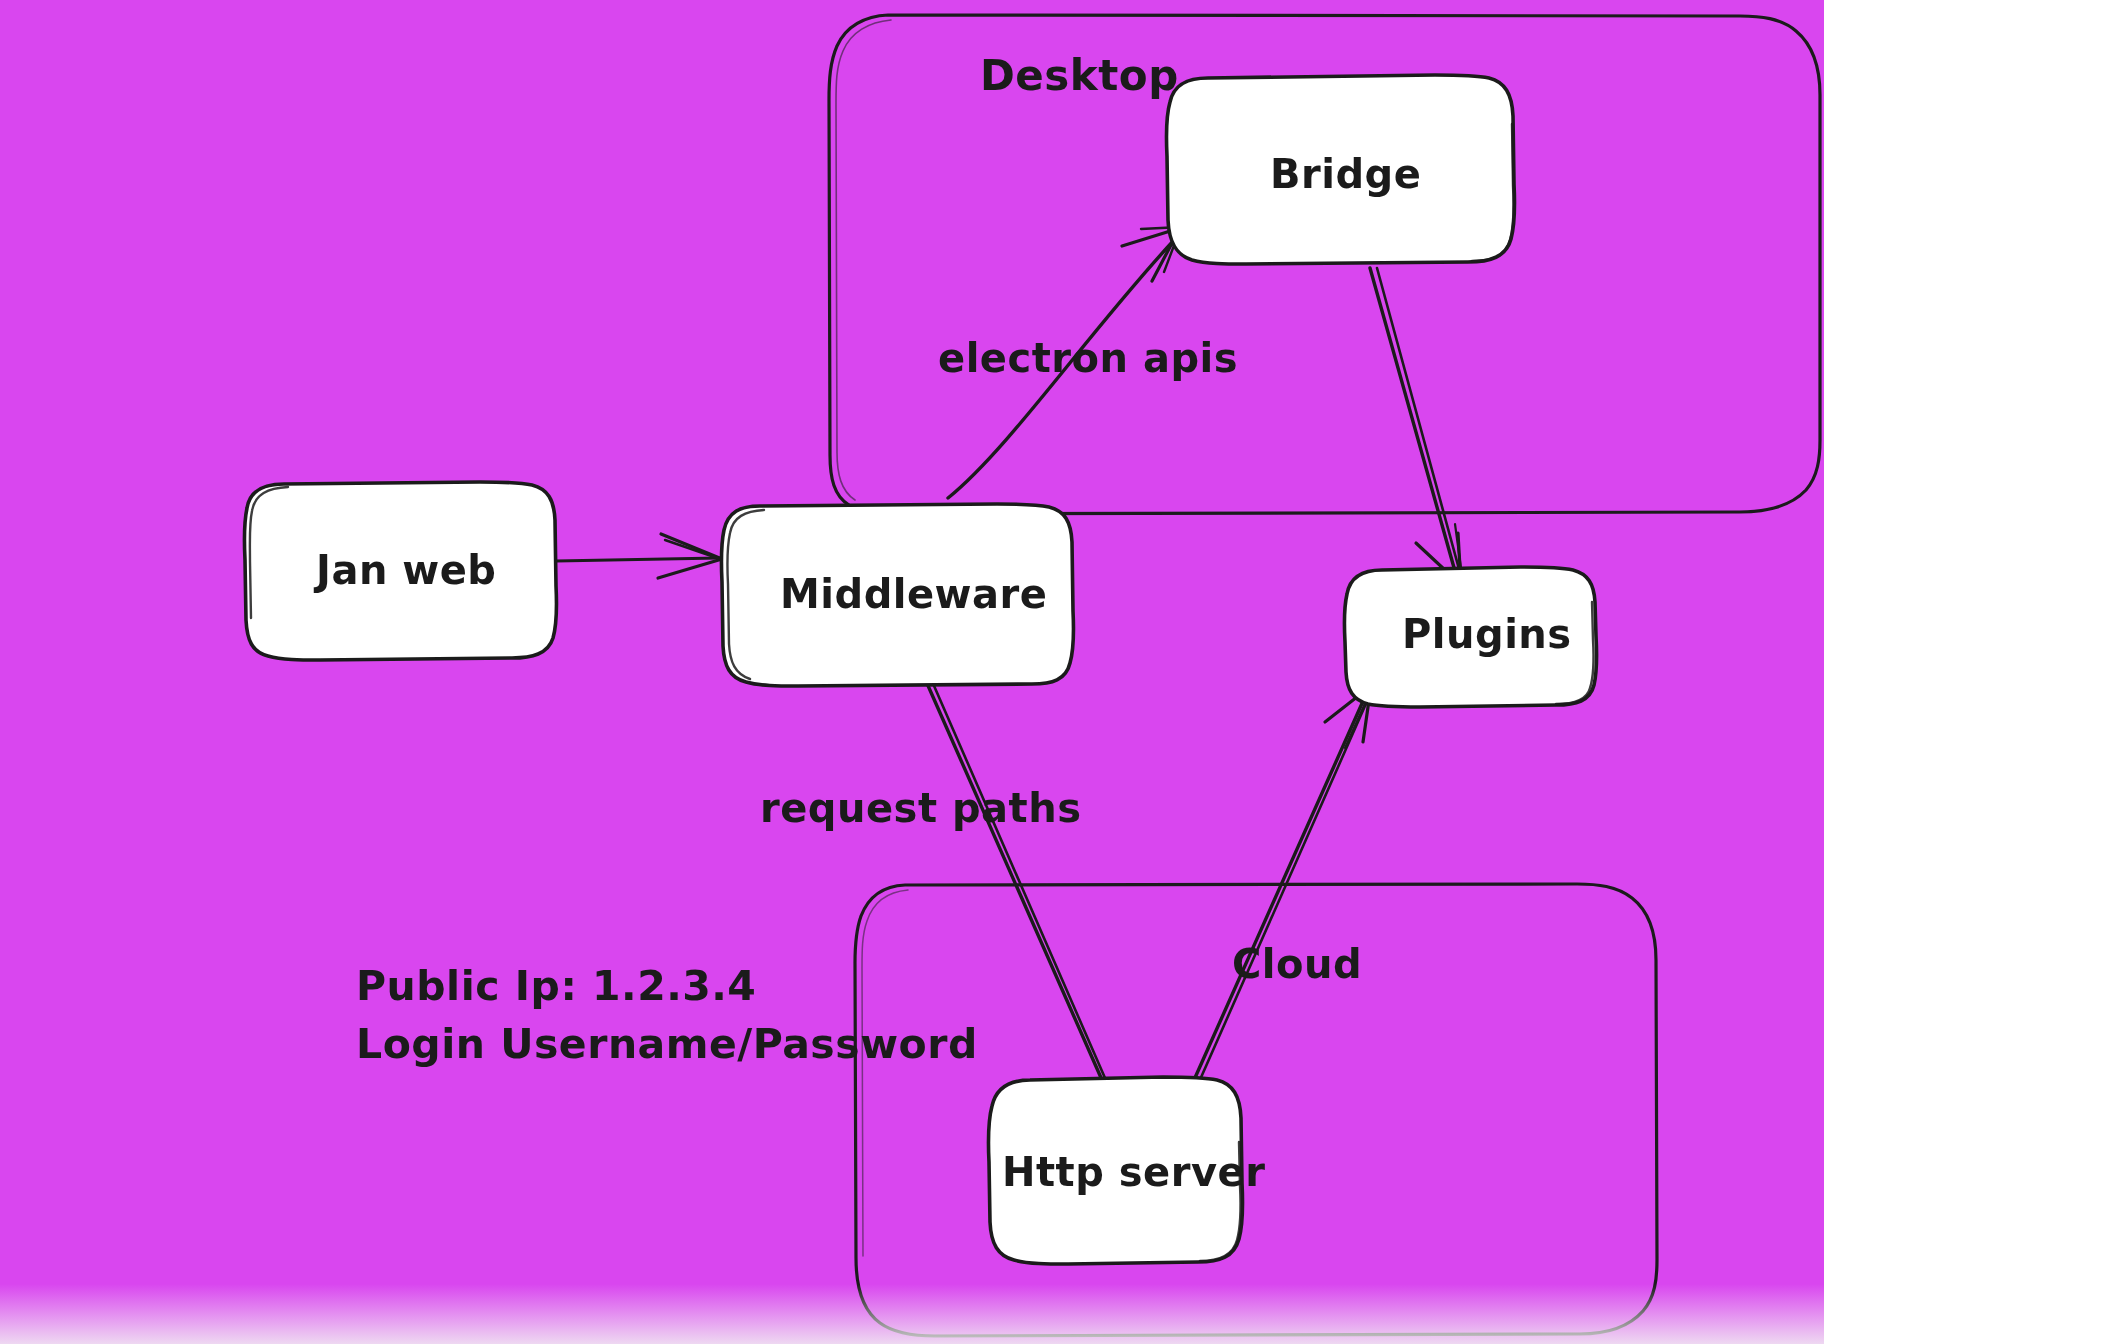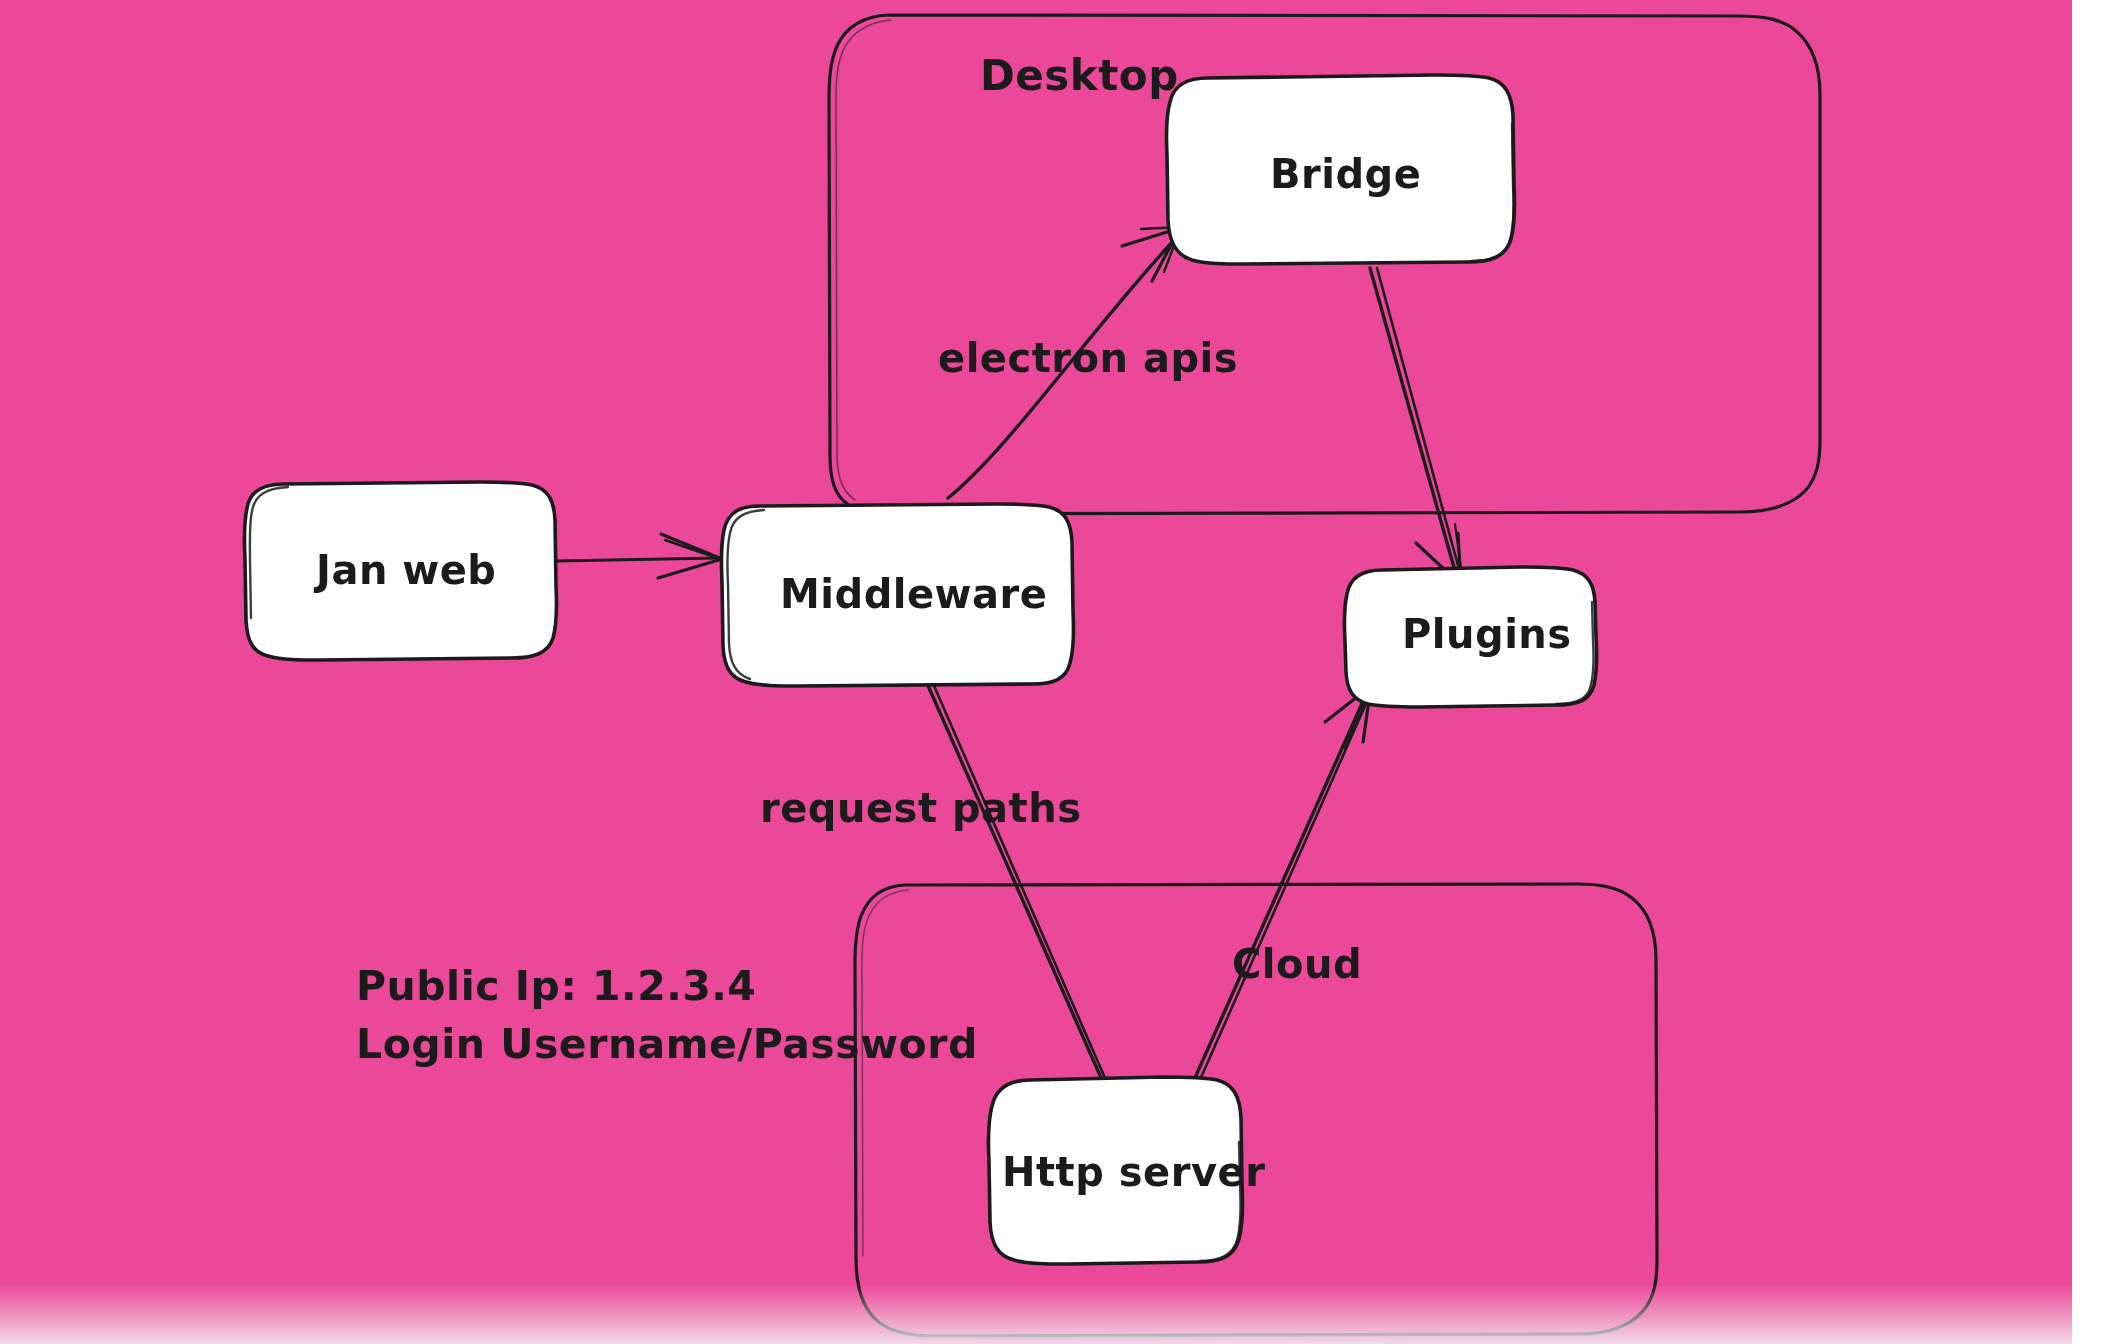--- a/index.html
+++ b/index.html
@@ -2,23 +2,23 @@
 <html><head>
 <meta charset="utf-8">
 <style>
   html, body {
     margin: 0;
     padding: 0;
     background: #ffffff;
   }
   #canvas {
     position: relative;
-    width: 2072px;
+    width: 1824px;
     height: 1344px;
-    background: #ec4899;
+    background: #d946ef;
     overflow: hidden;
     font-family: "DejaVu Sans", sans-serif;
   }
   #bottom-fade {
     position: absolute;
     left: 0;
     bottom: 0;
     width: 100%;
     height: 60px;
     background: linear-gradient(to bottom, rgba(255,255,255,0) 0%, rgba(242,242,242,0.85) 100%);

